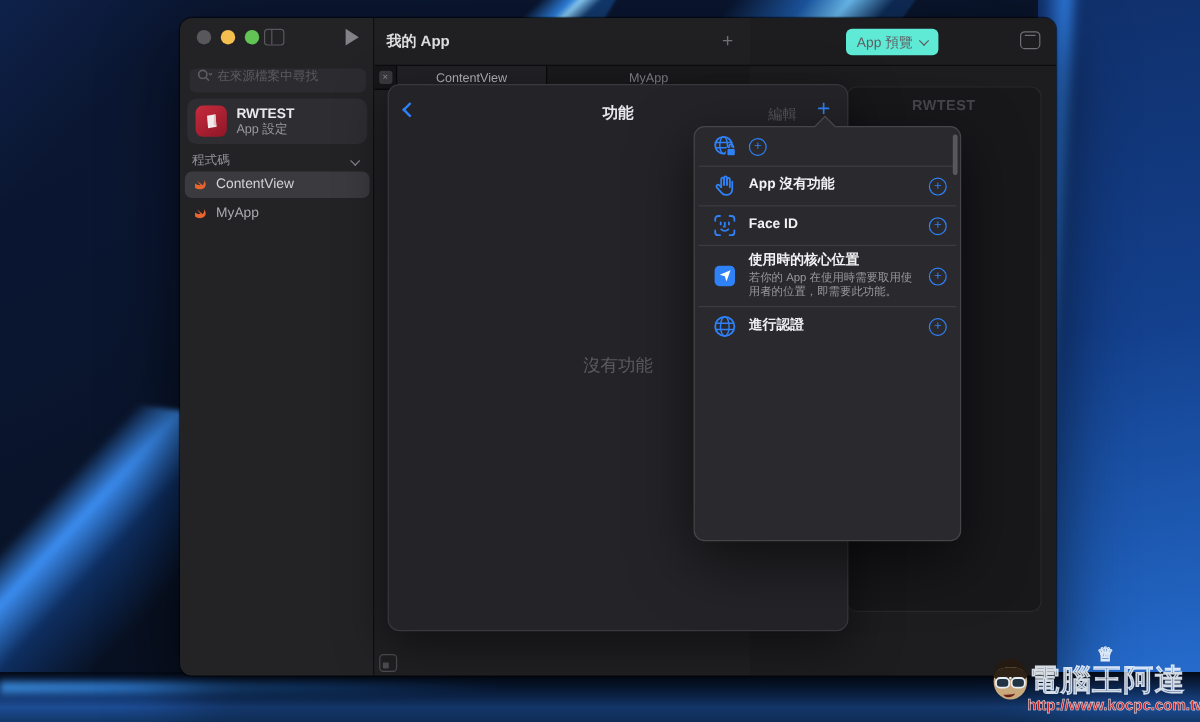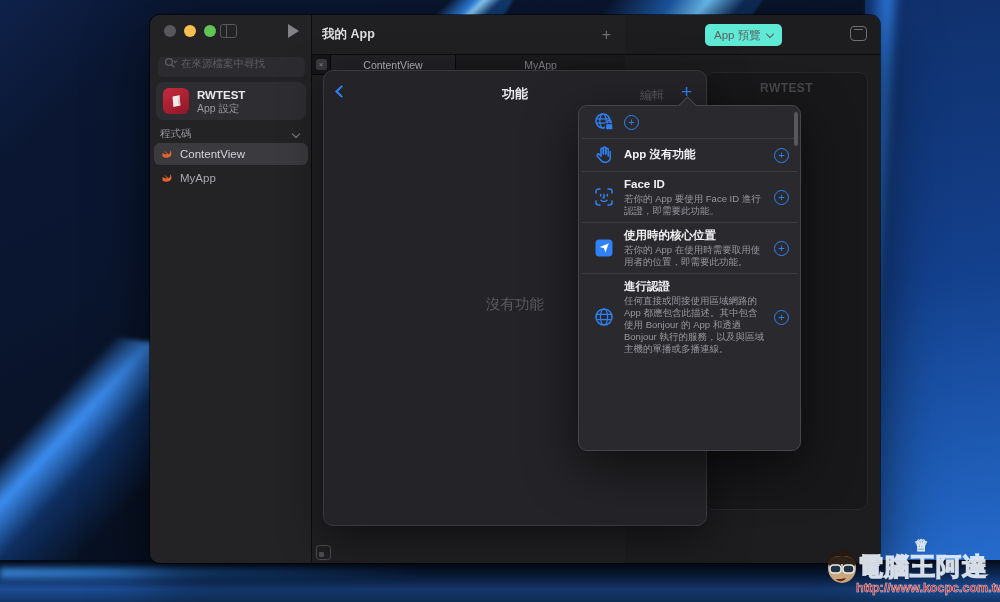--- a/index.html
+++ b/index.html
@@ -131,21 +131,21 @@
   .cap-add-btn { flex:0 0 15px; width:15px; height:15px; border:1.3px solid #2f81f7; border-radius:50%;
     color:#2f81f7; font-size:11px; line-height:12px; text-align:center; }
   .pop-scroll { position:absolute; right:2px; top:6px; width:4px; height:34px; border-radius:2px;
     background:#57575c; z-index:7; }
 
   
   .watermark { position:absolute; left:818px; top:538px; width:182px; height:64px; z-index:10; }
   .wm-face { position:absolute; left:6px; top:8px; }
   .wm-crown { position:absolute; left:96px; top:-2px; font-size:16px; color:rgba(140,180,230,.25);
     -webkit-text-stroke:1px rgba(240,246,252,.9); }
-  .wm-title { position:absolute; left:40px; top:12px; font-size:25px; font-weight:bold; white-space:nowrap;
+  .wm-title { position:absolute; left:40px; top:12px; font-size:25px; font-weight:normal; white-space:nowrap;
     color:rgba(130,170,220,.22); -webkit-text-stroke:1.3px rgba(238,244,250,.88); letter-spacing:1px; }
   .wm-url { position:absolute; left:38px; top:43px; font-size:12.5px; font-weight:bold; white-space:nowrap;
     color:#c42020; -webkit-text-stroke:.5px rgba(255,255,255,.75); }
 
   svg { display:block; }
 </style>
 </head>
 <body>
 
 <div class="bg">
@@ -292,21 +292,20 @@
             <path d="M19 15v1.5a2.5 2.5 0 0 1-2.5 2.5H15"></path>
             <path d="M7 19H5.5A2.5 2.5 0 0 1 3 16.5V15"></path>
             <path d="M7.6 8.4v1.6M14.4 8.4v1.6"></path>
             <path d="M11 8.6v3.2h-.9"></path>
             <path d="M8 14.2a4.3 4.3 0 0 0 6 0"></path>
           </g>
         </svg>
       </span>
       <div class="cap-text">
         <div class="cap-row-title">Face ID</div>
-        <div class="cap-row-desc">若你的 App 要使用 Face ID 進行認證，即需要此功能。</div>
       </div>
       <span class="cap-add-btn">+</span>
     </div>
 
     <div class="cap-row">
       <span class="cap-icon">
         <svg width="22" height="22" viewBox="0 0 22 22">
           <rect x="2.5" y="2.5" width="17" height="17" rx="4" fill="#2f81f7"></rect>
           <path d="M15.8 6.2L6.8 9.9l4.2 1.4 1.4 4.2z" fill="#fff"></path>
         </svg>
@@ -321,21 +320,20 @@
     <div class="cap-row">
       <span class="cap-icon">
         <svg width="22" height="22" viewBox="0 0 22 22">
           <circle cx="11" cy="11" r="8" fill="none" stroke="#2f81f7" stroke-width="1.5"></circle>
           <ellipse cx="11" cy="11" rx="3.6" ry="8" fill="none" stroke="#2f81f7" stroke-width="1.2"></ellipse>
           <path d="M3.4 8.4h15.2M3.4 13.6h15.2" stroke="#2f81f7" stroke-width="1.2" fill="none"></path>
         </svg>
       </span>
       <div class="cap-text">
         <div class="cap-row-title">進行認證</div>
-        <div class="cap-row-desc">任何直接或間接使用區域網路的 App 都應包含此描述。其中包含使用 Bonjour 的 App 和透過 Bonjour 執行的服務，以及與區域主機的單播或多播連線。</div>
       </div>
       <span class="cap-add-btn">+</span>
     </div>
 
     <span class="pop-scroll"></span>
   </div>
 
 </div>
 
 <div class="watermark">

